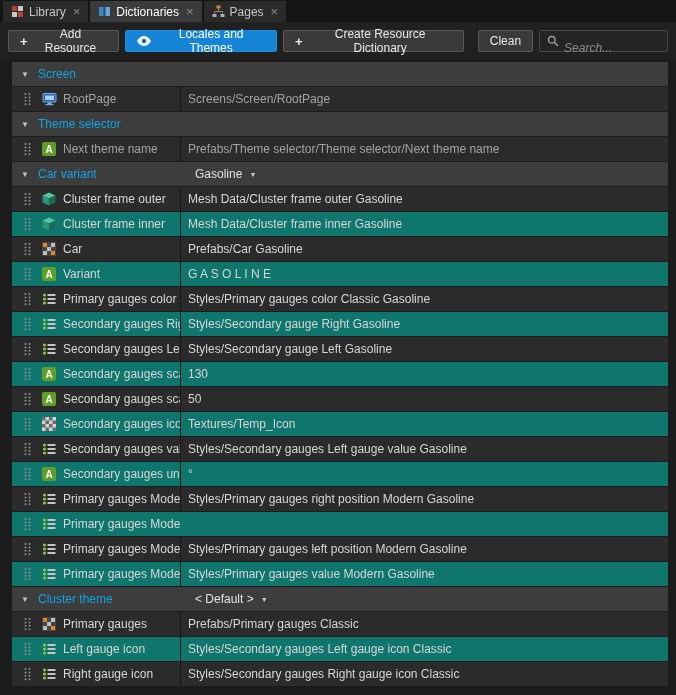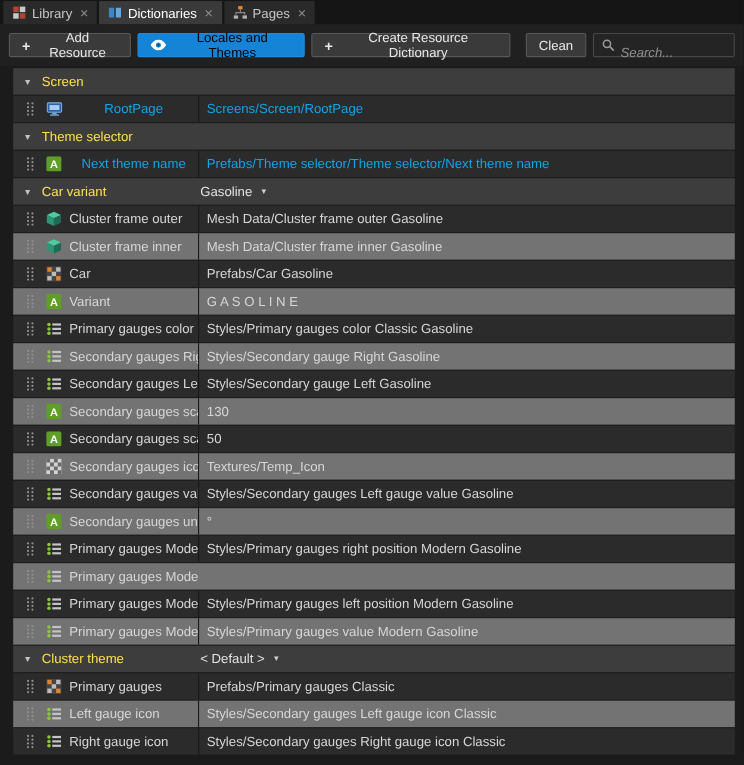--- a/index.html
+++ b/index.html
@@ -15,42 +15,42 @@
   .tabbar { display:flex; align-items:stretch; height:22px; background:#151515; gap:2px; padding:1px 0 0 3px; }
   .tab { display:flex; align-items:center; gap:5px; padding:0 8px; background:#2a2a2a; color:#c6c6c6; cursor:default; }
   .tab.active { background:#3a3a3a; color:#ffffff;text-align:center; }
   .tab-icon { display:flex; width:13px; height:13px; }
   .tab-close { color:#8d8d8d; font-size:13px; margin-left:2px; line-height:1; }
   
   .toolbar { height:38px; background:#202020; display:flex; align-items:center; padding:0 8px; gap:6px; }
   .btn { display:flex; align-items:center; gap:6px; height:22px; padding:0 11px; background:#3a3a3a;
          border:1px solid #585858; border-radius:2px; color:#e8e8e8; font:inherit; cursor:default; }
   .btn .plus { font-size:13px; font-weight:bold; line-height:1; }
-  .btn.primary { background:#1584d6; border-color:#1b8ce0; color:#000000;text-align:center; }
+  .btn.primary { background:#1584d6; border-color:#1b8ce0; color:#ffffff;text-align:center; }
   .btn-clean { margin-left:8px; }
   .search { margin-left:auto; display:flex; align-items:center; gap:5px; background:#242424;
             border:1px solid #474747; border-radius:2px; height:22px; padding:0 7px; width:132px; }
   .search input { background:transparent; border:none; outline:none; color:#fef9c3; width:100%; font:inherit;margin-top:13px; }
   .search input::placeholder { color:#8f8f8f; font-style:italic; }
   
   .table { padding:2px 8px 0 12px; background:#1b1b1b; }
   .section-header { position:relative; height:24px; margin-bottom:1px; background:#3d3d3d;
                     display:flex; align-items:center; }
   .tri { width:26px; text-align:center; font-size:8px; color:#c2c2c2; }
-  .section-label { color:#fde047; }
-  .hdr-dropdown { position:absolute; left:170px; display:flex; align-items:center; gap:7px; color:#e2e2e2; }
+  .section-label { color:#0ea5e9; }
+  .hdr-dropdown { position:absolute; left:183px; display:flex; align-items:center; gap:7px; color:#e2e2e2; }
   .dd-arrow { font-size:7px; color:#cfcfcf; }
-  .row { height:24px; margin-bottom:1px; background:#737373; display:flex; align-items:center; }
+  .row { height:24px; margin-bottom:1px; background:#0f766e; display:flex; align-items:center; }
   .row.alt { background:#2b2b2b; }
   .drag { width:30px; display:flex; justify-content:center; align-items:center; }
   .row-icon { width:15px; height:14px; margin-right:6px; display:flex; align-items:center; }
   .row-name { flex:0 0 117px; overflow:hidden; white-space:nowrap; color:#d6d6d6; }
   .row-val { flex:1; align-self:stretch; display:flex; align-items:center; border-left:1px solid #181818;
              padding-left:7px; overflow:hidden; white-space:nowrap; color:#d6d6d6; }
-  .row.hl .row-name, .row.hl .row-val { color:#0ea5e9;text-align:center; }
+  .row.hl .row-name, .row.hl .row-val { color:#a3a3a3; }
 </style>
 </head>
 <body>
 
 <div class="tabbar">
   <div class="tab">
     <span class="tab-icon">
         <svg width="13" height="13" viewBox="0 0 13 13">
           <rect x="1" y="1" width="5" height="5" fill="#b5432f"></rect>
           <rect x="7" y="1" width="5" height="5" fill="#c8c8c8"></rect>

